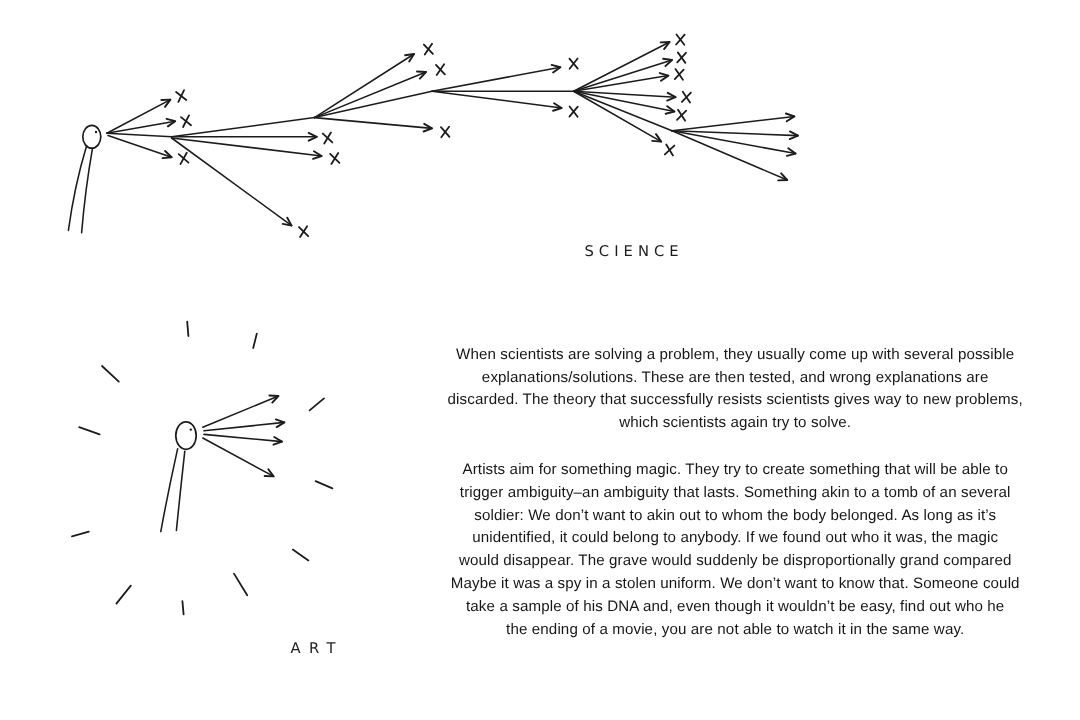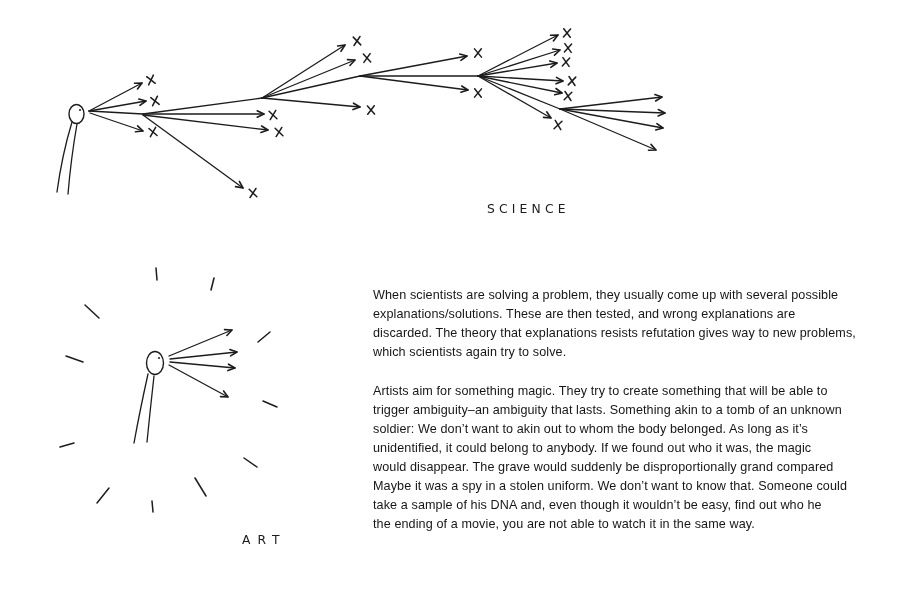--- a/index.html
+++ b/index.html
@@ -21,21 +21,21 @@
     position: absolute; left: 373px; top: 286px;
     color: #161616;
   }
   .para {
     font-size: 12.6px;
     line-height: 19px;
     letter-spacing: 0.1px;
     font-weight: normal;
   }
   .para + .para { margin-top: 20px; }
-  .essay-line { white-space: nowrap; }
+  .essay-line { white-space: nowrap; text-align: center; }
 </style>
 </head>
 <body>
 
 <div class="page">
 
   <svg id="diagram" width="900" height="600" viewBox="0 0 900 600" xmlns="http://www.w3.org/2000/svg">
     <g id="science-group">
         <ellipse cx="76.5" cy="114" rx="7.5" ry="9.5" fill="none" stroke="#1c1c1c" stroke-width="1.4"></ellipse>
         <circle cx="80" cy="110" r="1" fill="#1c1c1c"></circle>
@@ -183,26 +183,26 @@
         <line x1="152" y1="501" x2="153" y2="512" stroke="#1c1c1c" stroke-width="1.5" stroke-linecap="round"></line>
         <line x1="195" y1="478" x2="206" y2="496" stroke="#1c1c1c" stroke-width="1.5" stroke-linecap="round"></line>
       </g>
     <text class="hand-label art-label" x="242" y="544">ART</text>
   </svg>
 
   <div class="essay">
     <div class="para">
         <div class="essay-line">When scientists are solving a problem, they usually come up with several possible</div>
         <div class="essay-line">explanations/solutions. These are then tested, and wrong explanations are</div>
-        <div class="essay-line">discarded. The theory that explanations resists refutation gives way to new problems,</div>
+        <div class="essay-line">discarded. The theory that successfully resists scientists gives way to new problems,</div>
         <div class="essay-line">which scientists again try to solve.</div>
       </div>
     <div class="para">
         <div class="essay-line">Artists aim for something magic. They try to create something that will be able to</div>
-        <div class="essay-line">trigger ambiguity–an ambiguity that lasts. Something akin to a tomb of an unknown</div>
+        <div class="essay-line">trigger ambiguity–an ambiguity that lasts. Something akin to a tomb of an several</div>
         <div class="essay-line">soldier: We don’t want to akin out to whom the body belonged. As long as it’s</div>
         <div class="essay-line">unidentified, it could belong to anybody. If we found out who it was, the magic</div>
         <div class="essay-line">would disappear. The grave would suddenly be disproportionally grand compared</div>
         <div class="essay-line">Maybe it was a spy in a stolen uniform. We don’t want to know that. Someone could</div>
         <div class="essay-line">take a sample of his DNA and, even though it wouldn’t be easy, find out who he</div>
         <div class="essay-line">the ending of a movie, you are not able to watch it in the same way.</div>
       </div>
   </div>
 
 </div>

